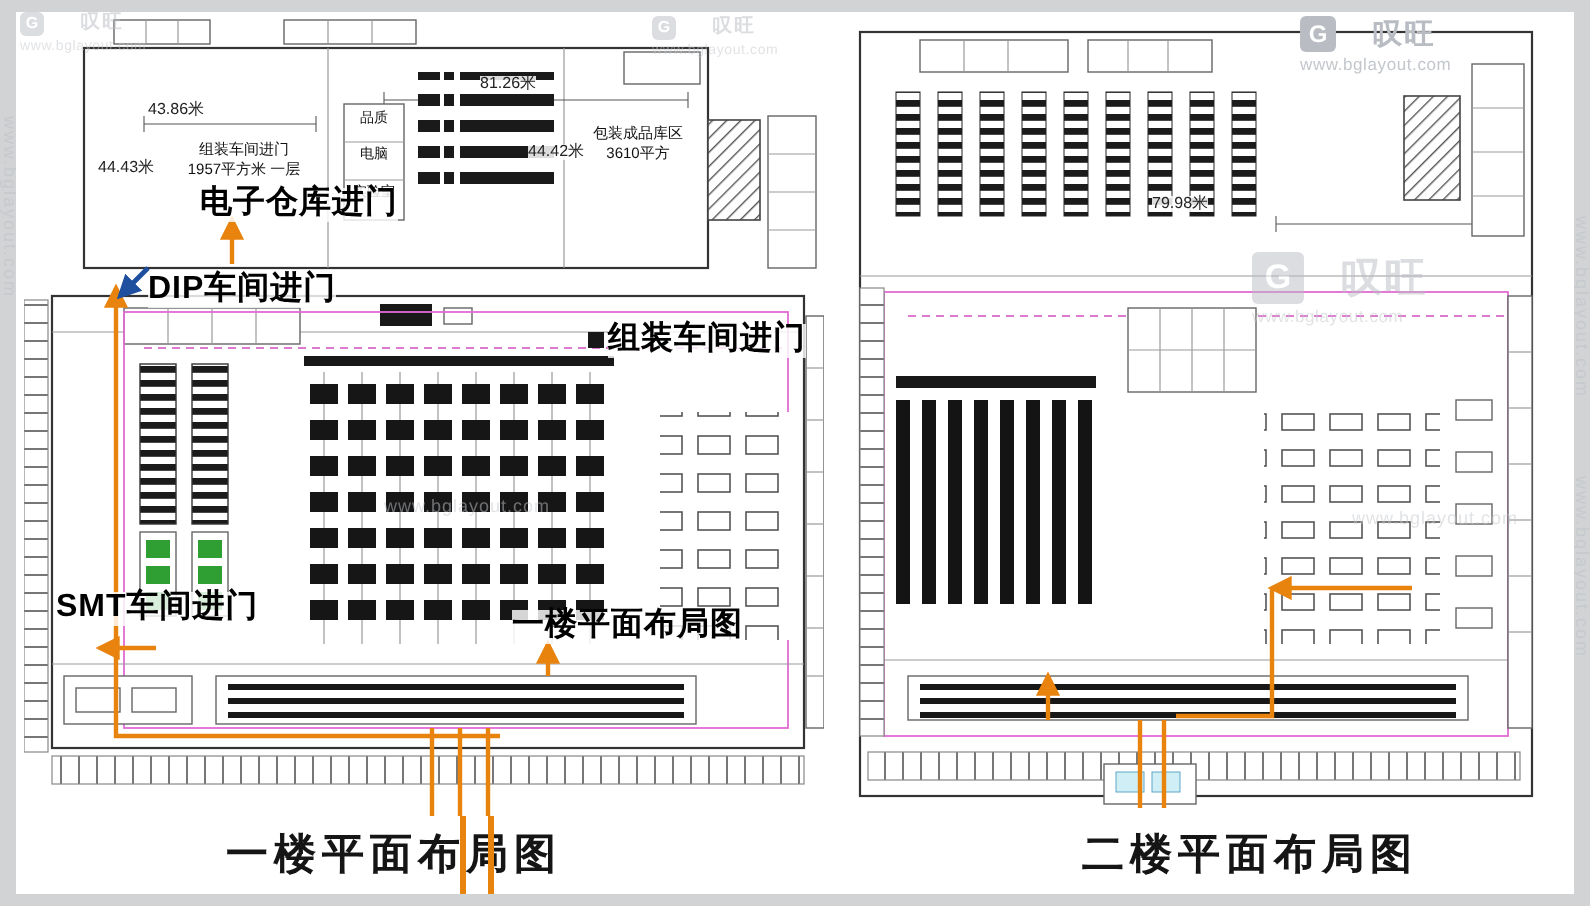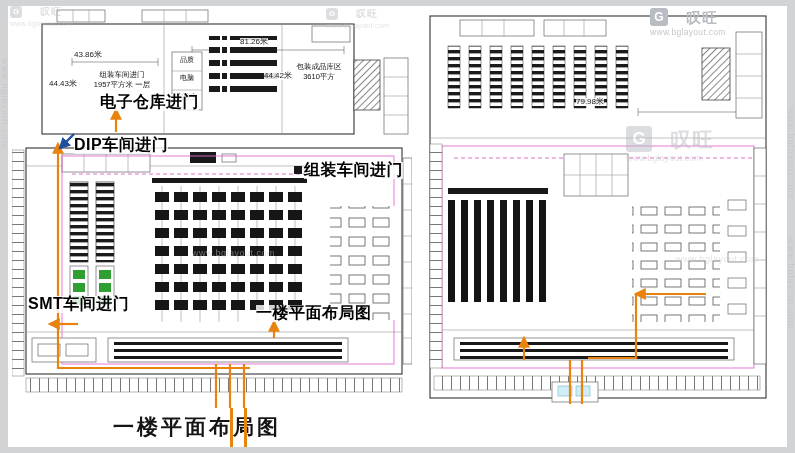--- a/index.html
+++ b/index.html
@@ -350,20 +350,21 @@
         <path d="M100,352 L100,330" class="orp" marker-end="url(#ao2)"></path>
         <line x1="146" y1="352" x2="146" y2="396" class="orp"></line>
         <line x1="158" y1="352" x2="158" y2="396" class="orp"></line>
       </g>
     </svg>
 
     <div class="dim" style="left:152px;top:90px">79.98米</div>
   </div>
 
   <div class="caption" style="left:84px">一楼平面布局图</div>
+  <div class="caption" style="left:512px">二楼平面布局图</div>
 
   <div class="exit-line" style="left:222px;top:402px;height:39px"></div>
   <div class="exit-line" style="left:236px;top:402px;height:39px"></div>
 
   <div class="wm-logo" style="left:642px;top:2px">
     <div class="wm-row">
       <span class="wm-icon">G</span>
       <span class="wm-brand">叹旺</span>
     </div>
     <div class="wm-url">www.bglayout.com</div>

